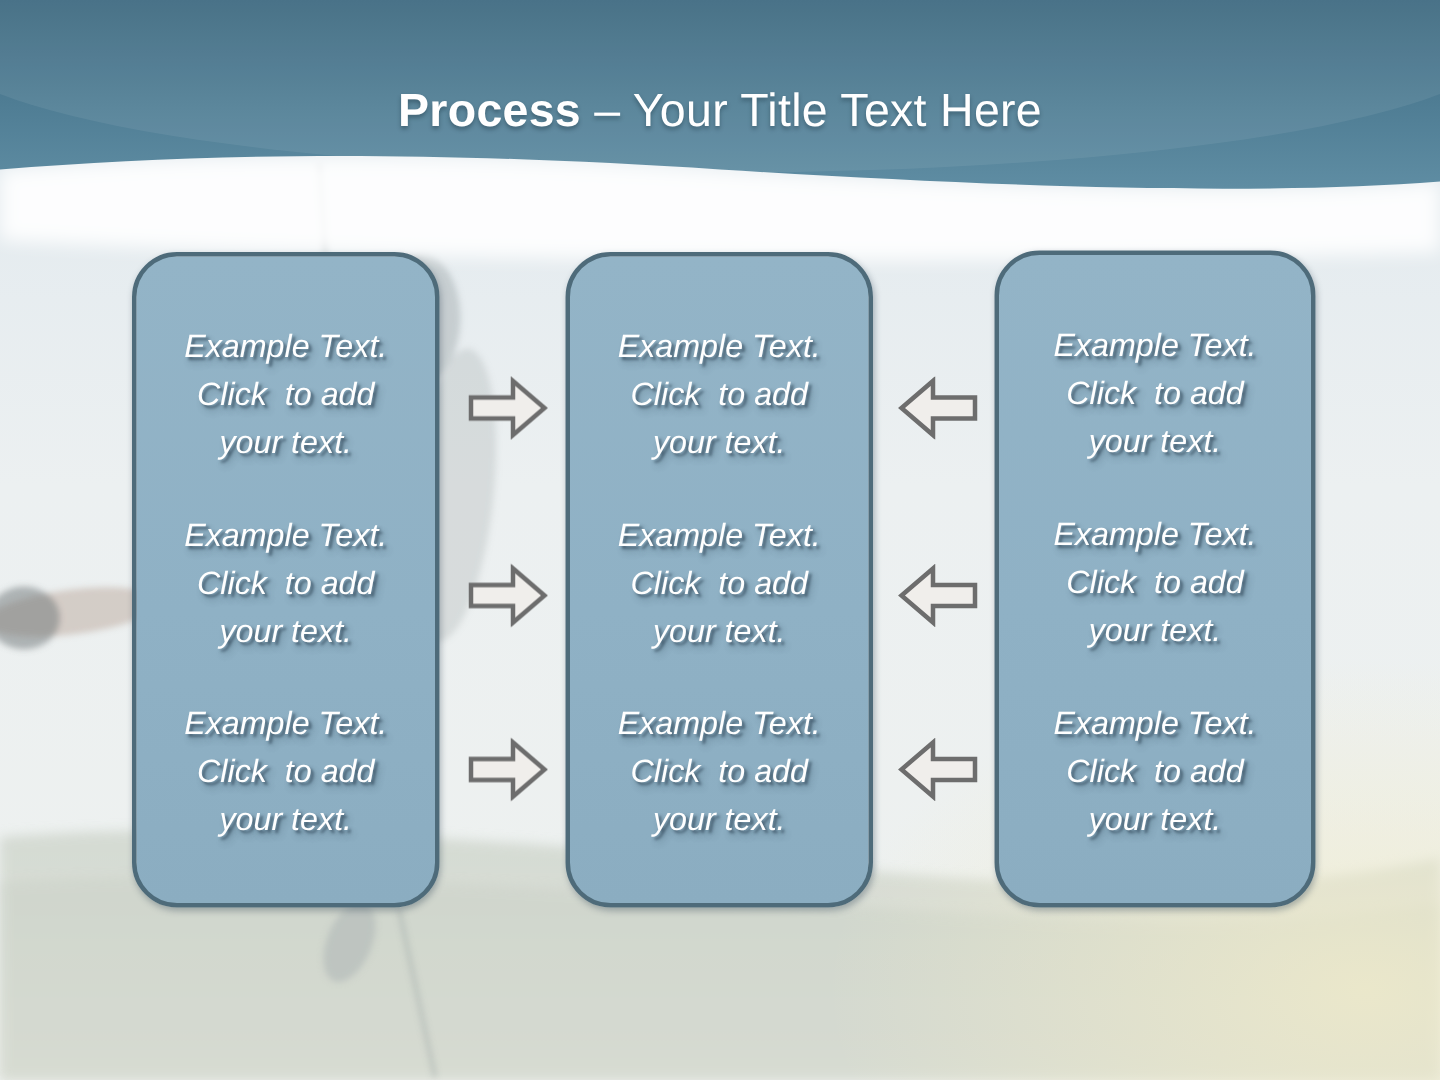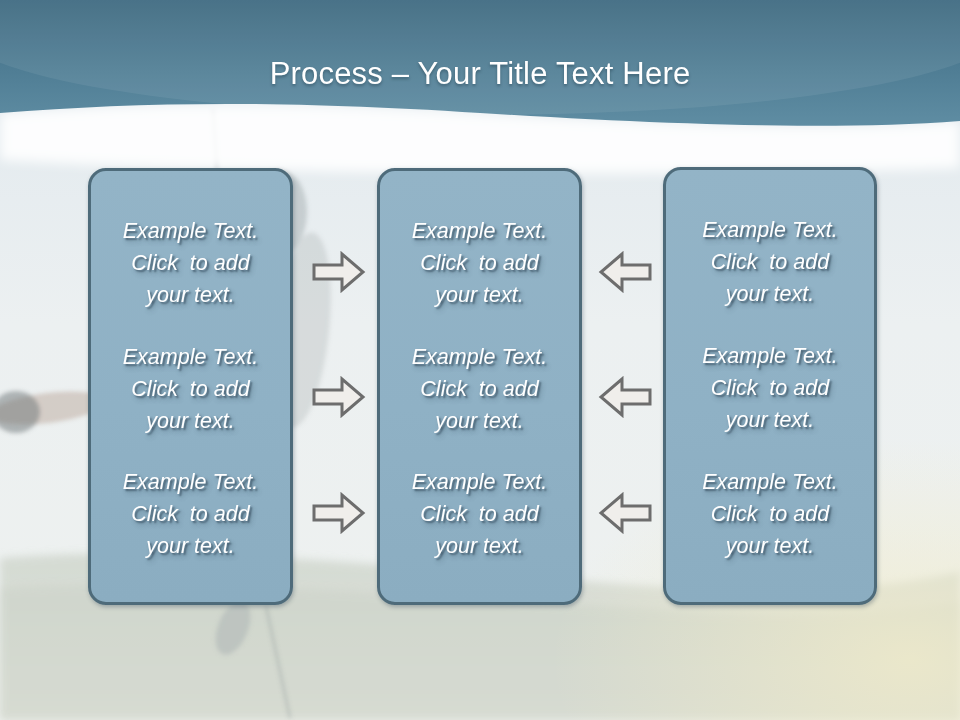--- a/index.html
+++ b/index.html
@@ -9,24 +9,24 @@
     font-family:"Liberation Sans",sans-serif;
   }
   .bg-layer{position:absolute;left:0;top:0;z-index:0;}
   .header-layer{position:absolute;left:0;top:0;z-index:2;pointer-events:none;}
   .slide-title{
     position:absolute;top:56px;left:0;width:960px;z-index:3;
     text-align:center;color:#ffffff;font-size:31px;letter-spacing:.2px;
     text-shadow:0 2px 3px rgba(10,30,40,.35);
     white-space:pre;
   }
-  .slide-title .emph{font-weight:400;}
+  .slide-title .emph{font-weight:700;}
   .pbox{
     position:absolute;top:168px;width:205px;height:437px;z-index:2;
-    box-sizing:border-box;border:3px solid #4e6b7a;border-radius:18px;
+    box-sizing:border-box;border:3px solid #4e6b7a;border-radius:30px;
     background:linear-gradient(180deg,#93b4c7 0%,#8fb1c5 55%,#8badc1 100%);
     box-shadow:1px 2px 4px rgba(50,70,85,.35);
     display:flex;flex-direction:column;justify-content:space-between;
     padding:44px 4px 40px 4px;
   }
   .pbox.right{width:214px;height:438px;top:167px;}
   .tblock{height:96px;display:flex;flex-direction:column;align-items:center;justify-content:center;}
   .ln{
     display:block;white-space:pre;text-align:center;
     color:#ffffff;font-style:italic;font-size:21.5px;line-height:32px;

